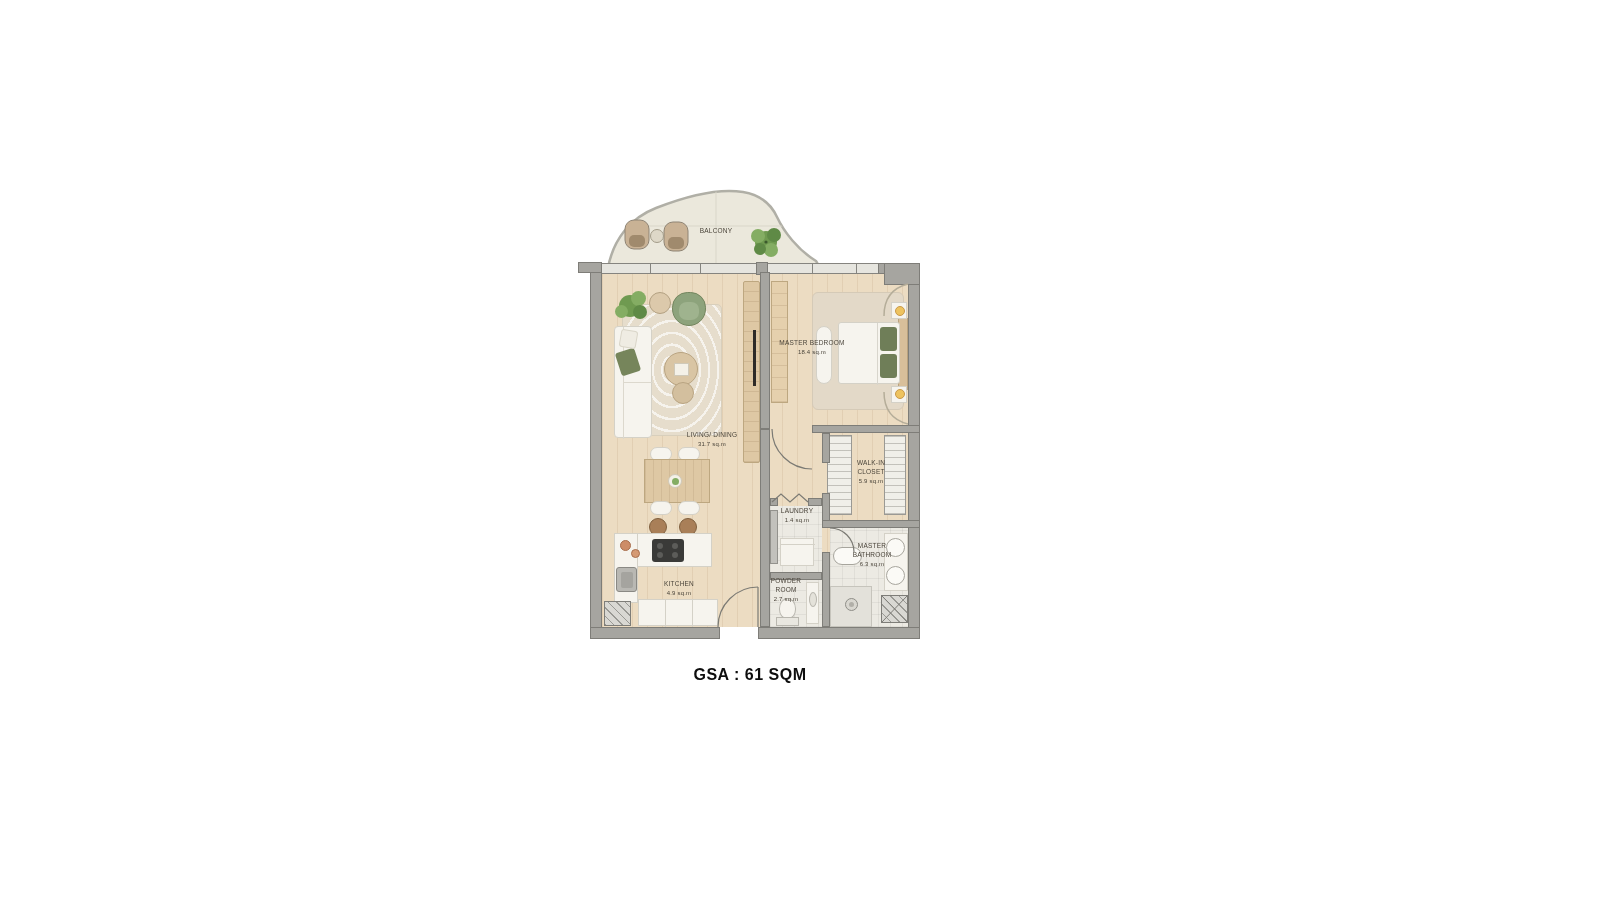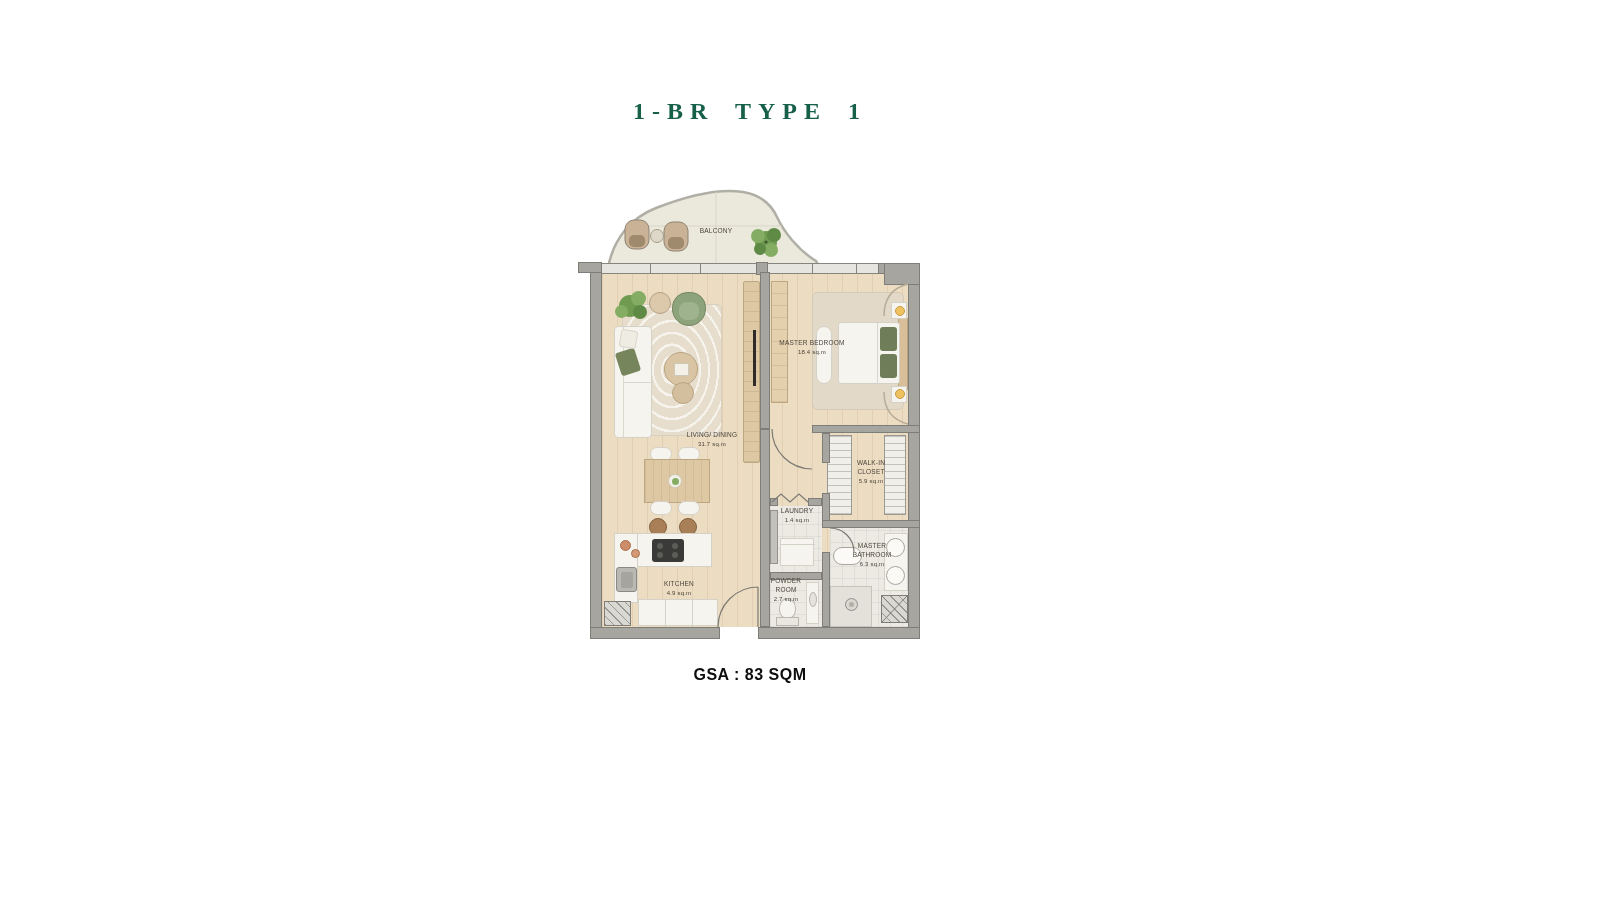--- a/index.html
+++ b/index.html
@@ -43,22 +43,21 @@
             font-size:6.5px; line-height:1.35; letter-spacing:.2px; color:#4a443a; white-space:nowrap; }
   .rlabel .nm { display:block; }
   .rlabel .ar { display:block; font-size:6px; }
   .rlabel.wrap { white-space:normal; }
 </style>
 </head>
 <body>
 
 <div id="canvas">
 
-  <div class="abs title">1-BR TYPE 1</div>
-  <div class="abs gsa">GSA : 83 SQM</div>
+  <div class="abs gsa">GSA : 61 SQM</div>
 
   <svg class="abs" style="left:580px; top:180px;" width="262" height="88" viewBox="0 0 262 88">
     <defs>
         <clipPath id="balclip">
           <path d="M 28 88 C 33 60 50 38 76 28 C 104 17 138 8 163 12 C 181 15 191 24 197 37 C 204 52 218 70 236 81 L 240 88 Z"></path>
         </clipPath>
       </defs>
     <path d="M 28 88 C 33 60 50 38 76 28 C 104 17 138 8 163 12 C 181 15 191 24 197 37 C 204 52 218 70 236 81 L 240 88 Z" fill="#ebe8dc" stroke="#b0afa6" stroke-width="2.5"></path>
     <g clip-path="url(#balclip)">
       <line x1="136" y1="10" x2="136" y2="88" stroke="#d9d6c9" stroke-width="1"></line>

